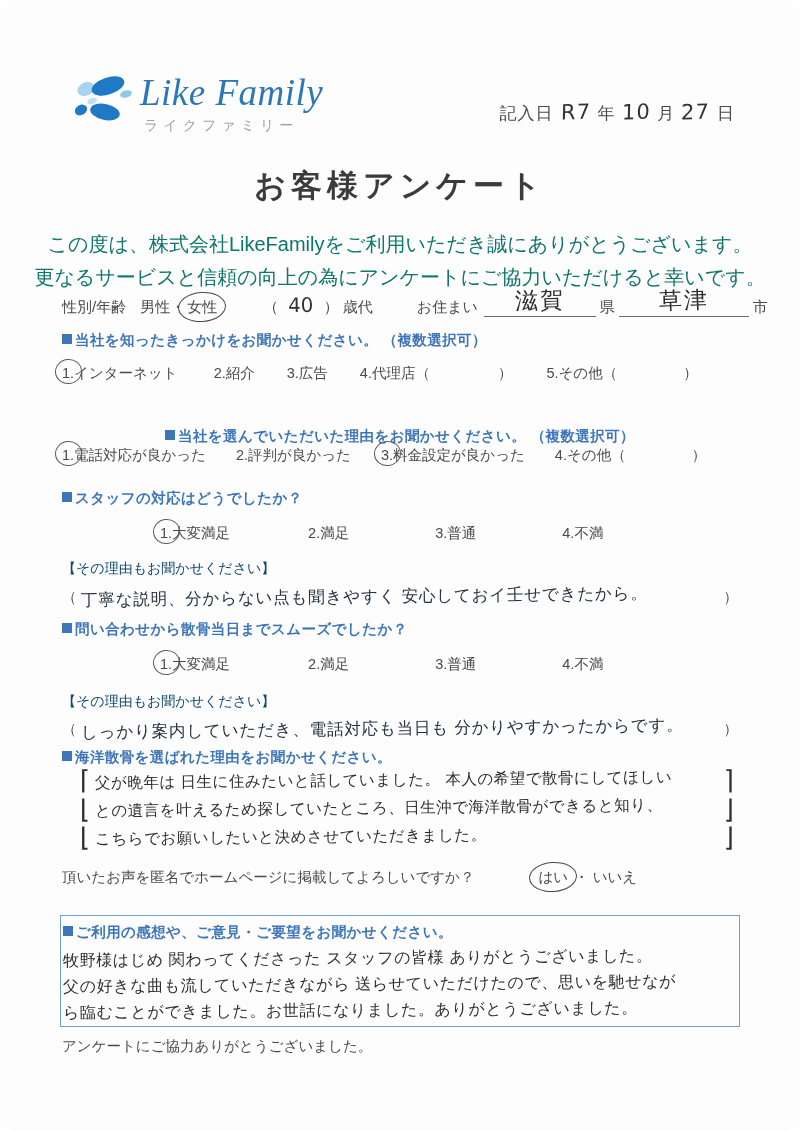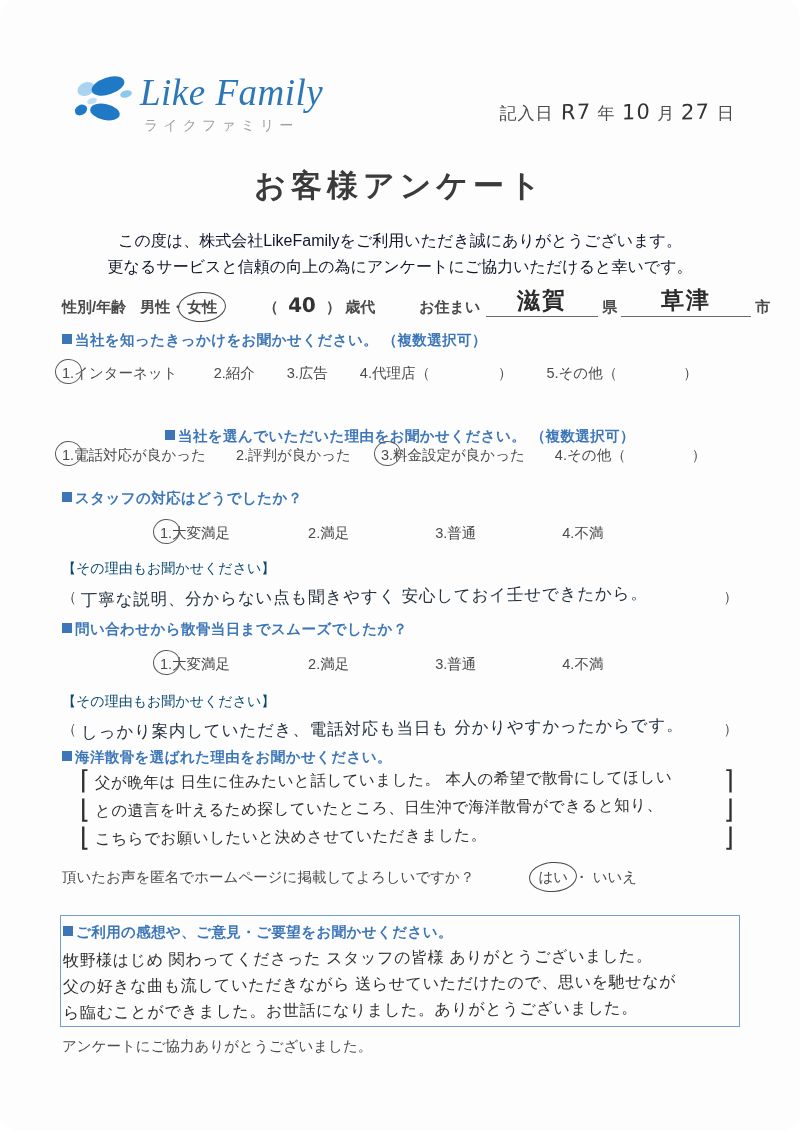--- a/index.html
+++ b/index.html
@@ -93,23 +93,23 @@
     font-weight: bold;
     letter-spacing: 5px;
     color: #3b3b3b;
   }
   .intro {
     position: absolute;
     top: 228px;
     left: 0;
     width: 100%;
     text-align: center;
-    font-size: 16px;
+    font-size: 20px;
     line-height: 1.65;
-    color: #0f172a;
+    color: #0f766e;
   }
 
   
   .row { position: absolute; left: 62px; right: 62px; }
   .qhead {
     color: #3d76b8;
     font-size: 14.5px;
     font-weight: bold;
     letter-spacing: 0.4px;
     white-space: nowrap;
@@ -166,21 +166,21 @@
   .pi-row {
     position: absolute;
     left: 62px;
     right: 62px;
     top: 285px;
     font-size: 15px;
     display: flex;
     align-items: baseline;
     white-space: nowrap;
   }
-  .pi-row .seg { margin-right: 14px; font-weight: bold; }
+  .pi-row .seg { margin-right: 14px; }
   .circle-o {
     position: relative;
     display: inline-block;
     padding: 0 2px;
   }
   .circle-o::before {
     content: "";
     position: absolute;
     left: -7px;
     top: -6px;

